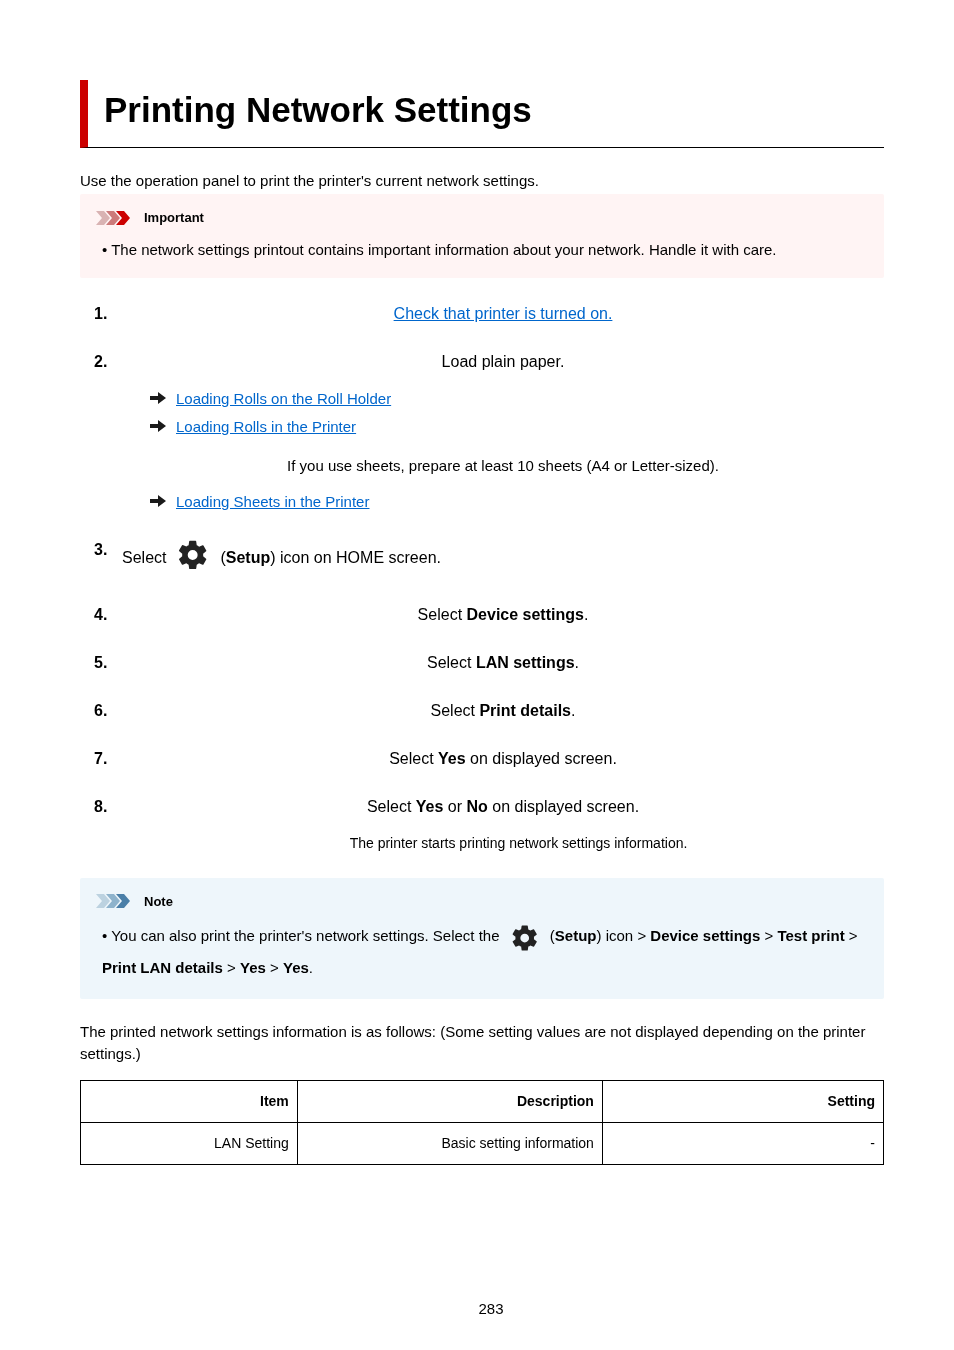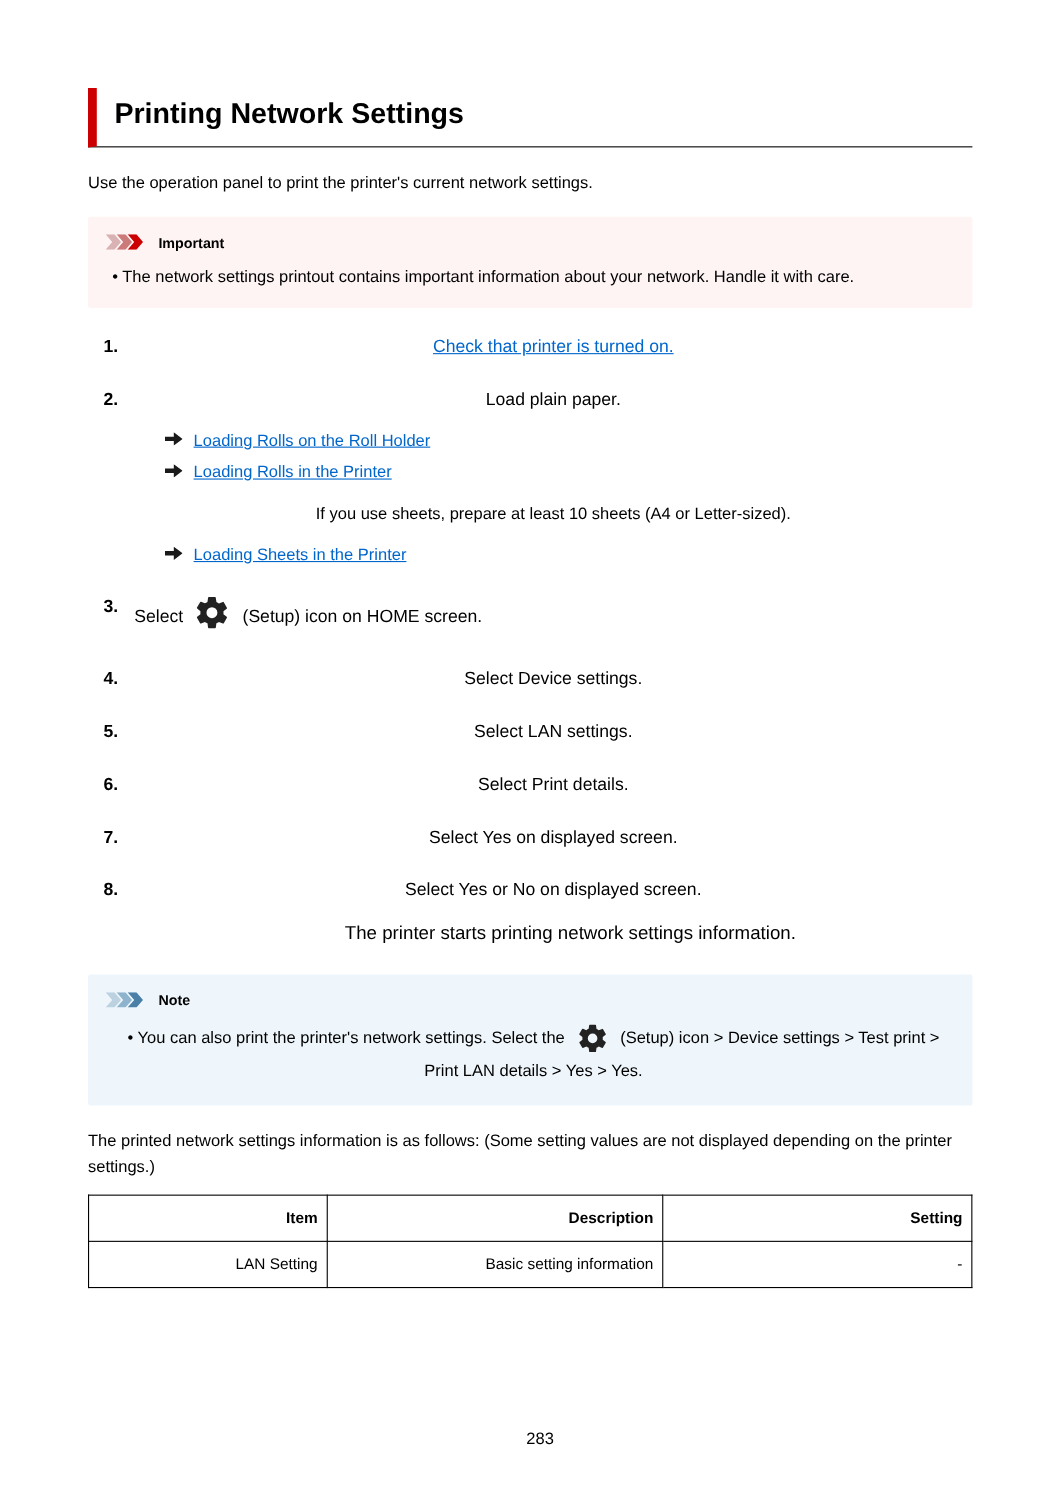--- a/index.html
+++ b/index.html
@@ -16,24 +16,24 @@
   .page {
     padding: 80px 70px 40px 80px;
   }
   .title-bar {
     border-left: 8px solid #cc0000;
     border-bottom: 1px solid #000;
     padding: 4px 0 10px 16px;
     margin-bottom: 22px;
   }
   .title-bar h1 {
-    font-size: 26px;
-    font-weight: bold;
-  }
-  .intro { margin-bottom: 18px; }
+    font-size: 35px;
+    font-weight: bold;
+  }
+  .intro { margin-bottom: 2px; }
   .callout {
     background: #fff4f4;
     padding: 14px 16px 14px 16px;
     margin: 0 0 22px 0;
     border-radius: 2px;
   }
   .callout-note {
     background: #eef6fb;
   }
   .callout-title {
@@ -70,21 +70,21 @@
     top: 0;
     font-weight: bold;
     font-size: 16px;
   }
   .step-main { font-size: 16px; }
   .step-main.tight { display:flex; align-items:center; flex-wrap:wrap; gap:4px;}
   .sub-block { margin: 14px 0 0 28px; }
   .arrow-list { list-style:none; padding:0; }
   .arrow-list li { margin: 6px 0; display:flex; align-items:center; gap:10px;}
   .link { color: #0066cc; text-decoration: underline; }
-  .bold { font-weight: normal; }
+  .bold { font-weight: bold; }
   .setup-icon { display:inline-block; vertical-align:middle; margin:0 6px;}
   .desc-after { margin: 18px 0 14px 0; }
   table.settings {
     width: 100%;
     border-collapse: collapse;
     margin-top: 6px;
   }
   table.settings th, table.settings td {
     border: 1px solid #000;
     padding: 10px 8px;
@@ -216,38 +216,38 @@
     <li>
       <span class="step-main">
         <span>Select </span><span class="bold">Yes</span><span> on displayed screen.</span>
       </span>
     </li>
 
     <li>
       <span class="step-main">
         <span>Select </span><span class="bold">Yes</span><span> or </span><span class="bold">No</span><span> on displayed screen.</span>
       </span>
-      <p style="margin:14px 0 0 31px; font-size:17px;">The printer starts printing network settings information.</p>
+      <p style="margin:14px 0 0 31px; font-size:14px;">The printer starts printing network settings information.</p>
     </li>
 
   </ol>
 
   <div class="callout callout-note">
     <div class="callout-title">
       <span class="callout-icon">
         <svg width="42" height="14" viewBox="0 0 42 14">
           <polygon points="0,0 8,0 14,7 8,14 0,14 6,7" fill="#bcd2e0"></polygon>
           <polygon points="10,0 18,0 24,7 18,14 10,14 16,7" fill="#8eb3cc"></polygon>
           <polygon points="20,0 28,0 34,7 28,14 20,14 26,7" fill="#4a7fa8"></polygon>
         </svg>
       </span>
       <span>Note</span>
     </div>
     <ul>
-      <li style="line-height:2;text-align:center;">
+      <li style="line-height:2;">
         <span>You can also print the printer's network settings. Select the </span>
         <span class="setup-icon">
           <svg width="30" height="30" viewBox="0 0 24 24" style="vertical-align:middle;">
             <path fill="#222" d="M19.14,12.94a7.07,7.07,0,0,0,.05-.94,7.07,7.07,0,0,0-.05-.94l2.11-1.65a.5.5,0,0,0,.12-.64l-2-3.46a.5.5,0,0,0-.61-.22l-2.49,1a7,7,0,0,0-1.63-.94l-.38-2.65A.5.5,0,0,0,13.77,2H9.77a.5.5,0,0,0-.49.42L8.9,5.07a7,7,0,0,0-1.63.94l-2.49-1a.5.5,0,0,0-.61.22l-2,3.46a.5.5,0,0,0,.12.64L4.4,11.06a7.07,7.07,0,0,0-.05.94,7.07,7.07,0,0,0,.05.94L2.29,14.59a.5.5,0,0,0-.12.64l2,3.46a.5.5,0,0,0,.61.22l2.49-1a7,7,0,0,0,1.63.94l.38,2.65a.5.5,0,0,0,.49.42h4a.5.5,0,0,0,.49-.42l.38-2.65a7,7,0,0,0,1.63-.94l2.49,1a.5.5,0,0,0,.61-.22l2-3.46a.5.5,0,0,0-.12-.64ZM11.77,15.5A3.5,3.5,0,1,1,15.27,12,3.5,3.5,0,0,1,11.77,15.5Z"></path>
           </svg>
         </span>
         <span> (</span><span class="bold">Setup</span><span>) icon &gt; </span><span class="bold">Device settings</span><span> &gt; </span><span class="bold">Test print</span><span> &gt; </span><span class="bold">Print LAN details</span><span> &gt; </span><span class="bold">Yes</span><span> &gt; </span><span class="bold">Yes</span><span>.</span>
       </li>
     </ul>
   </div>

